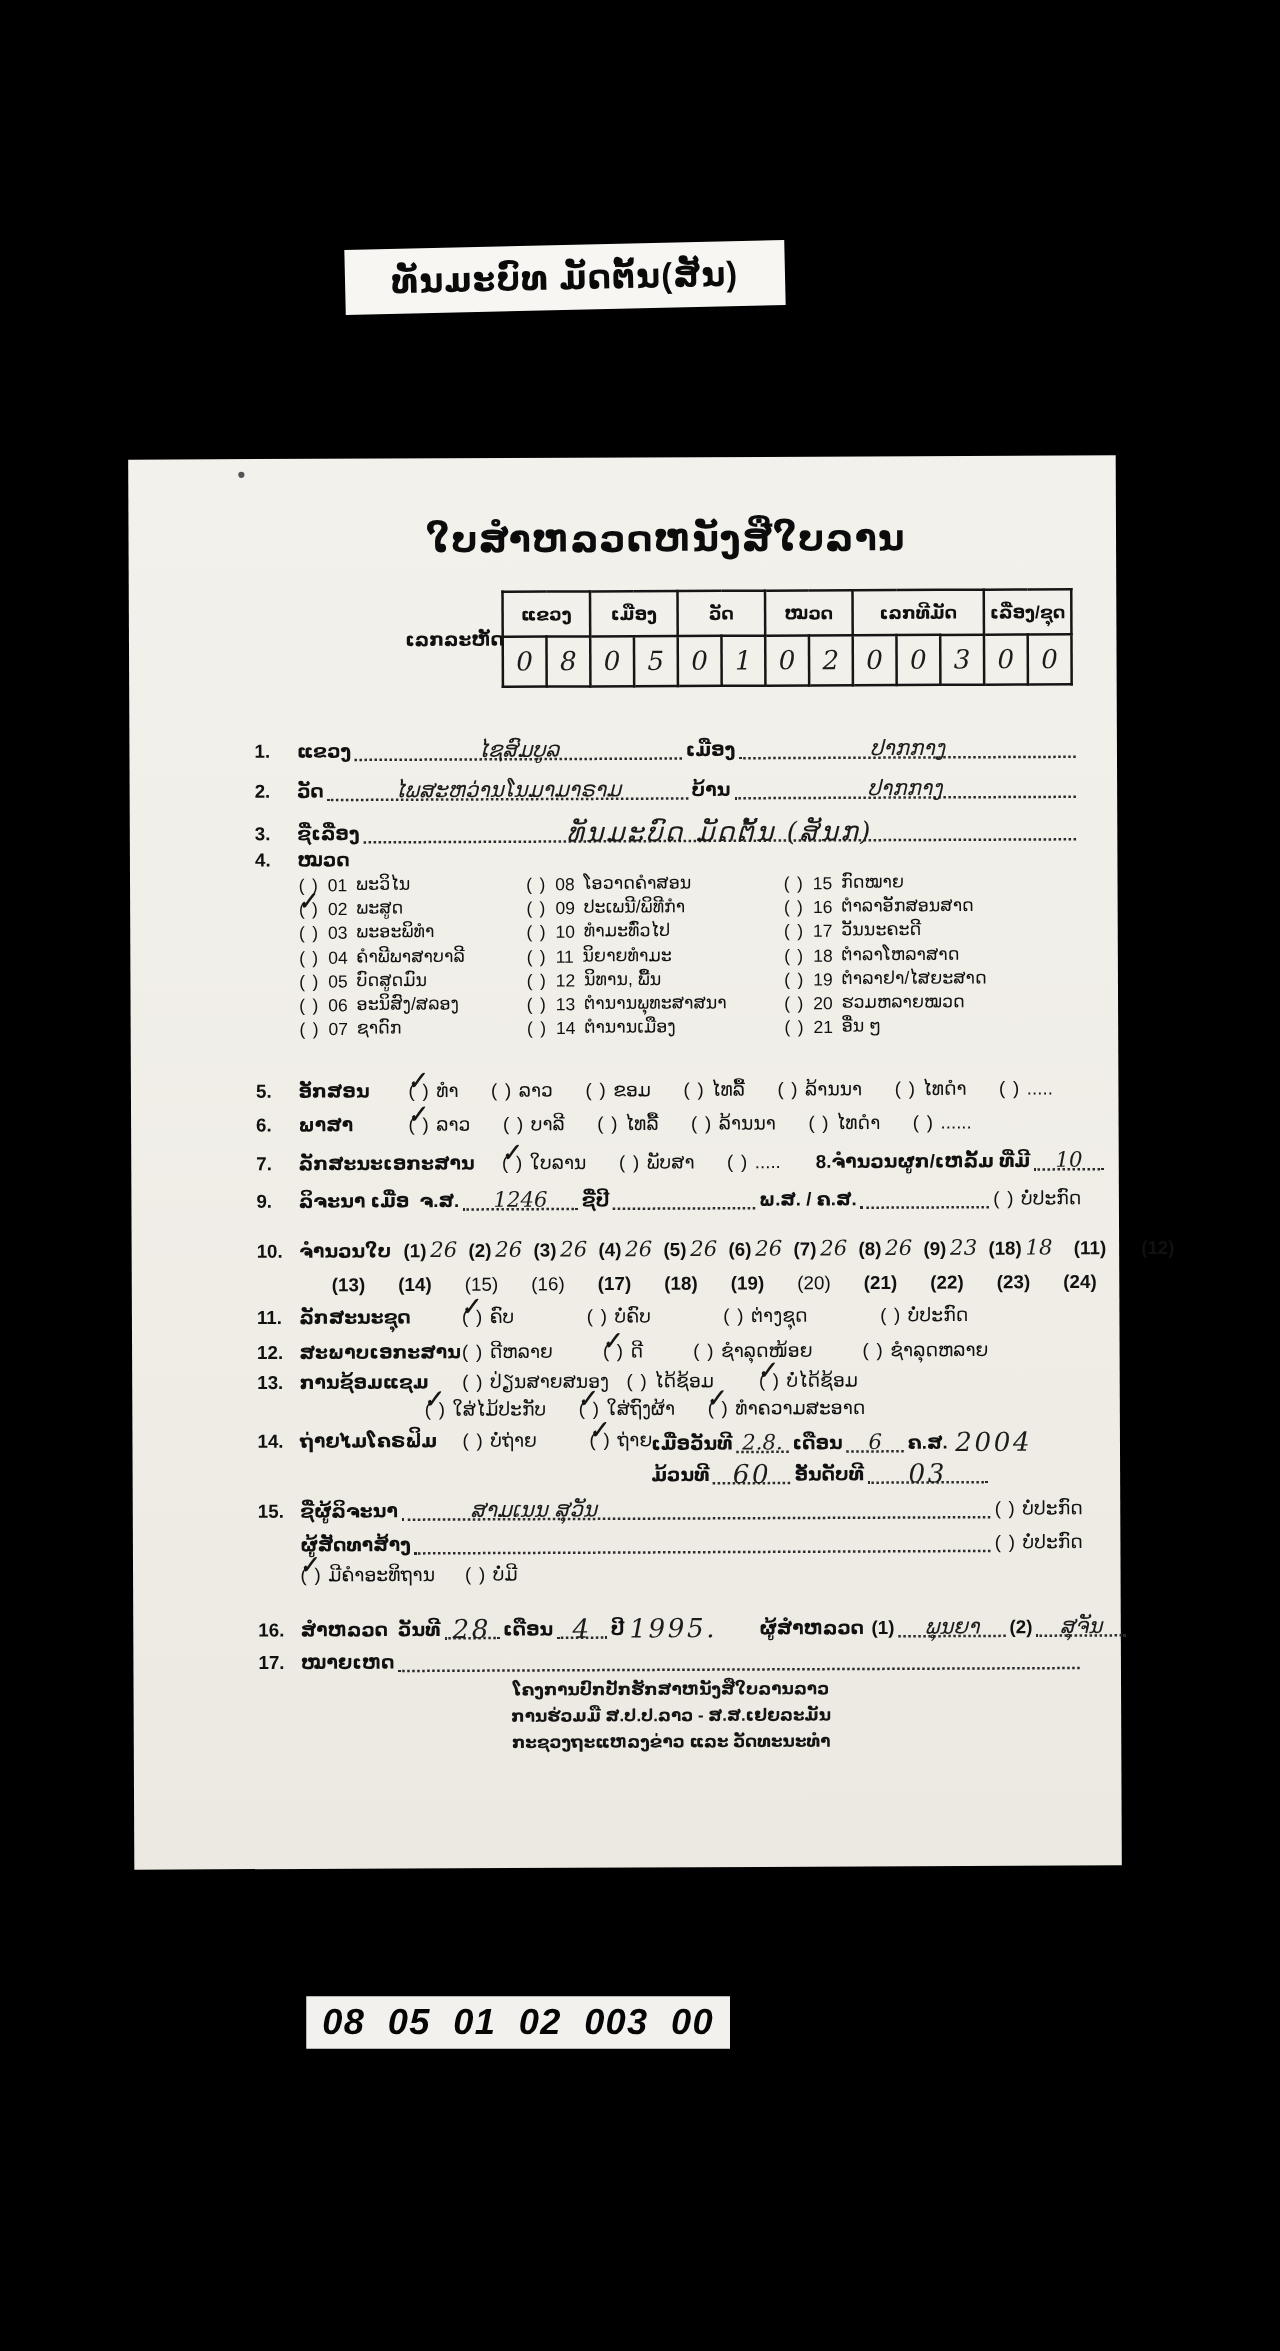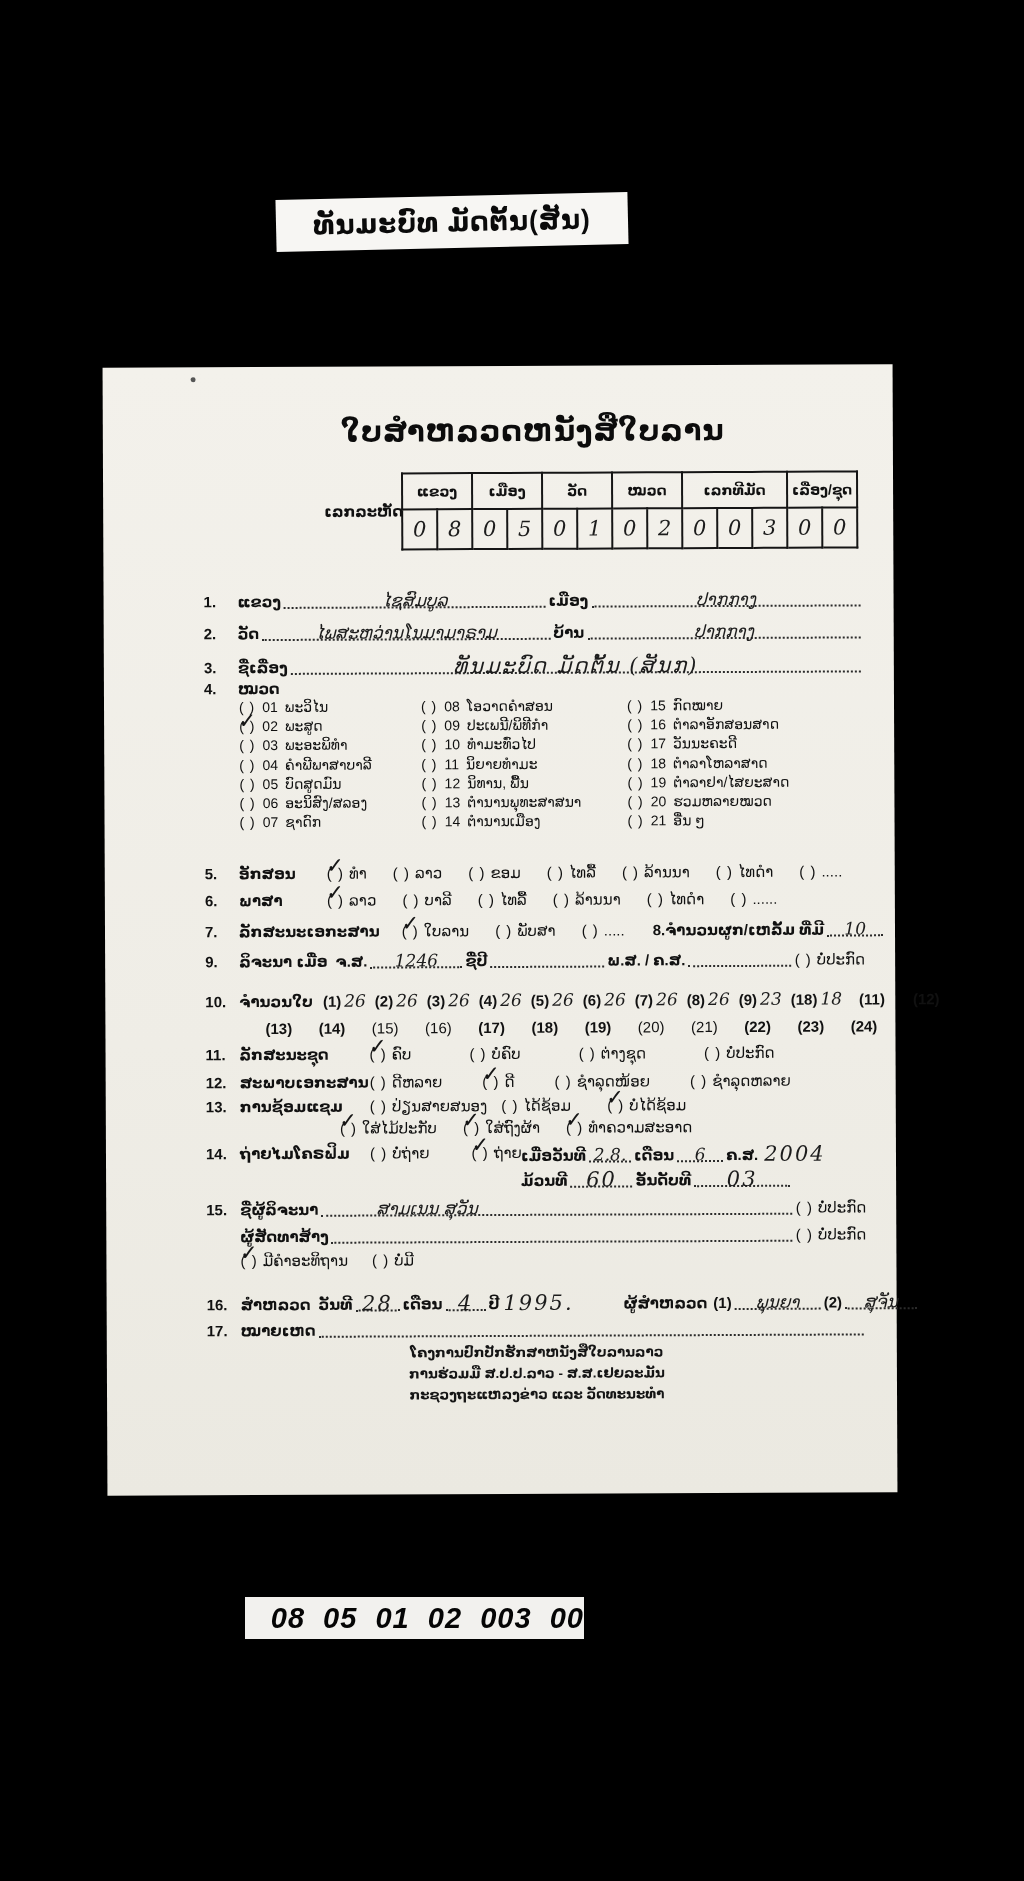--- a/index.html
+++ b/index.html
@@ -54,21 +54,21 @@
   .grp{display:flex;gap:26px;align-items:flex-end;}
 
   .leafpair{display:inline-flex;gap:3px;margin-right:9px;align-items:flex-end;}
   .leafpair .k{font-weight:bold;}
 
   .footer{position:absolute;left:150px;width:560px;text-align:center;
           font-weight:bold;font-size:13.5px;color:#151515;}
 
   
   .codebar{position:absolute;left:245px;top:1597px;width:339px;height:42px;
-           background:#f2f1ee;display:flex;align-items:center;justify-content:flex-end;}
+           background:#f2f1ee;display:flex;align-items:center;justify-content:center;}
   .codebar .t{font-weight:bold;font-style:italic;font-size:29px;letter-spacing:1px;
               white-space:pre;color:#050505;}
 </style>
 </head>
 <body>
 
 <div class="slip">
   <span class="t">ທັນມະບົທ ມັດຕັ້ນ(ສັນ)</span>
 </div>
 
@@ -447,21 +447,21 @@
   </div>
   <div class="row" style="left:160px;top:652px;width:612px;justify-content:space-between">
     <span class="k" style="font-weight:bold">(13)</span>
     <span class="k" style="font-weight:bold">(14)</span>
     <span class="k" style="font-weight:normal">(15)</span>
     <span class="k" style="font-weight:normal">(16)</span>
     <span class="k" style="font-weight:bold">(17)</span>
     <span class="k" style="font-weight:bold">(18)</span>
     <span class="k" style="font-weight:bold">(19)</span>
     <span class="k" style="font-weight:normal">(20)</span>
-    <span class="k" style="font-weight:normal">(21)</span>
+    <span class="k" style="font-weight:bold">(21)</span>
     <span class="k" style="font-weight:bold">(22)</span>
     <span class="k" style="font-weight:bold">(23)</span>
     <span class="k" style="font-weight:bold">(24)</span>
   </div>
 
   <div class="row" style="left:100px;top:678px;width:560px">
     <span class="num">11.</span>
     <span class="lbl" style="width:130px">ລັກສະນະຊຸດ</span>
     <span class="grp" style="gap:58px">
       <span class="iopt">
@@ -633,21 +633,21 @@
     <span class="lbl" style="margin-left:8px">ວັນທີ</span>
     <span class="dots short" style="width:44px">
         <span class="hw big">28</span>
       </span>
     <span class="lbl">ເດືອນ</span>
     <span class="dots short" style="width:40px">
         <span class="hw big">4</span>
       </span>
     <span class="lbl">ປີ</span>
     <span class="hw big" style="margin-left:4px">1995.</span>
-    <span class="lbl" style="margin-left:50px">ຜູ້ສຳຫລວດ</span>
+    <span class="lbl" style="margin-left:34px">ຜູ້ສຳຫລວດ</span>
     <span class="lbl" style="margin-left:6px">(1)</span>
     <span class="dots short" style="width:86px">
         <span class="hw">ພຸນຍາ</span>
       </span>
     <span class="lbl">(2)</span>
     <span class="dots short" style="width:72px">
         <span class="hw">ສຸຈັນ</span>
       </span>
   </div>
 

